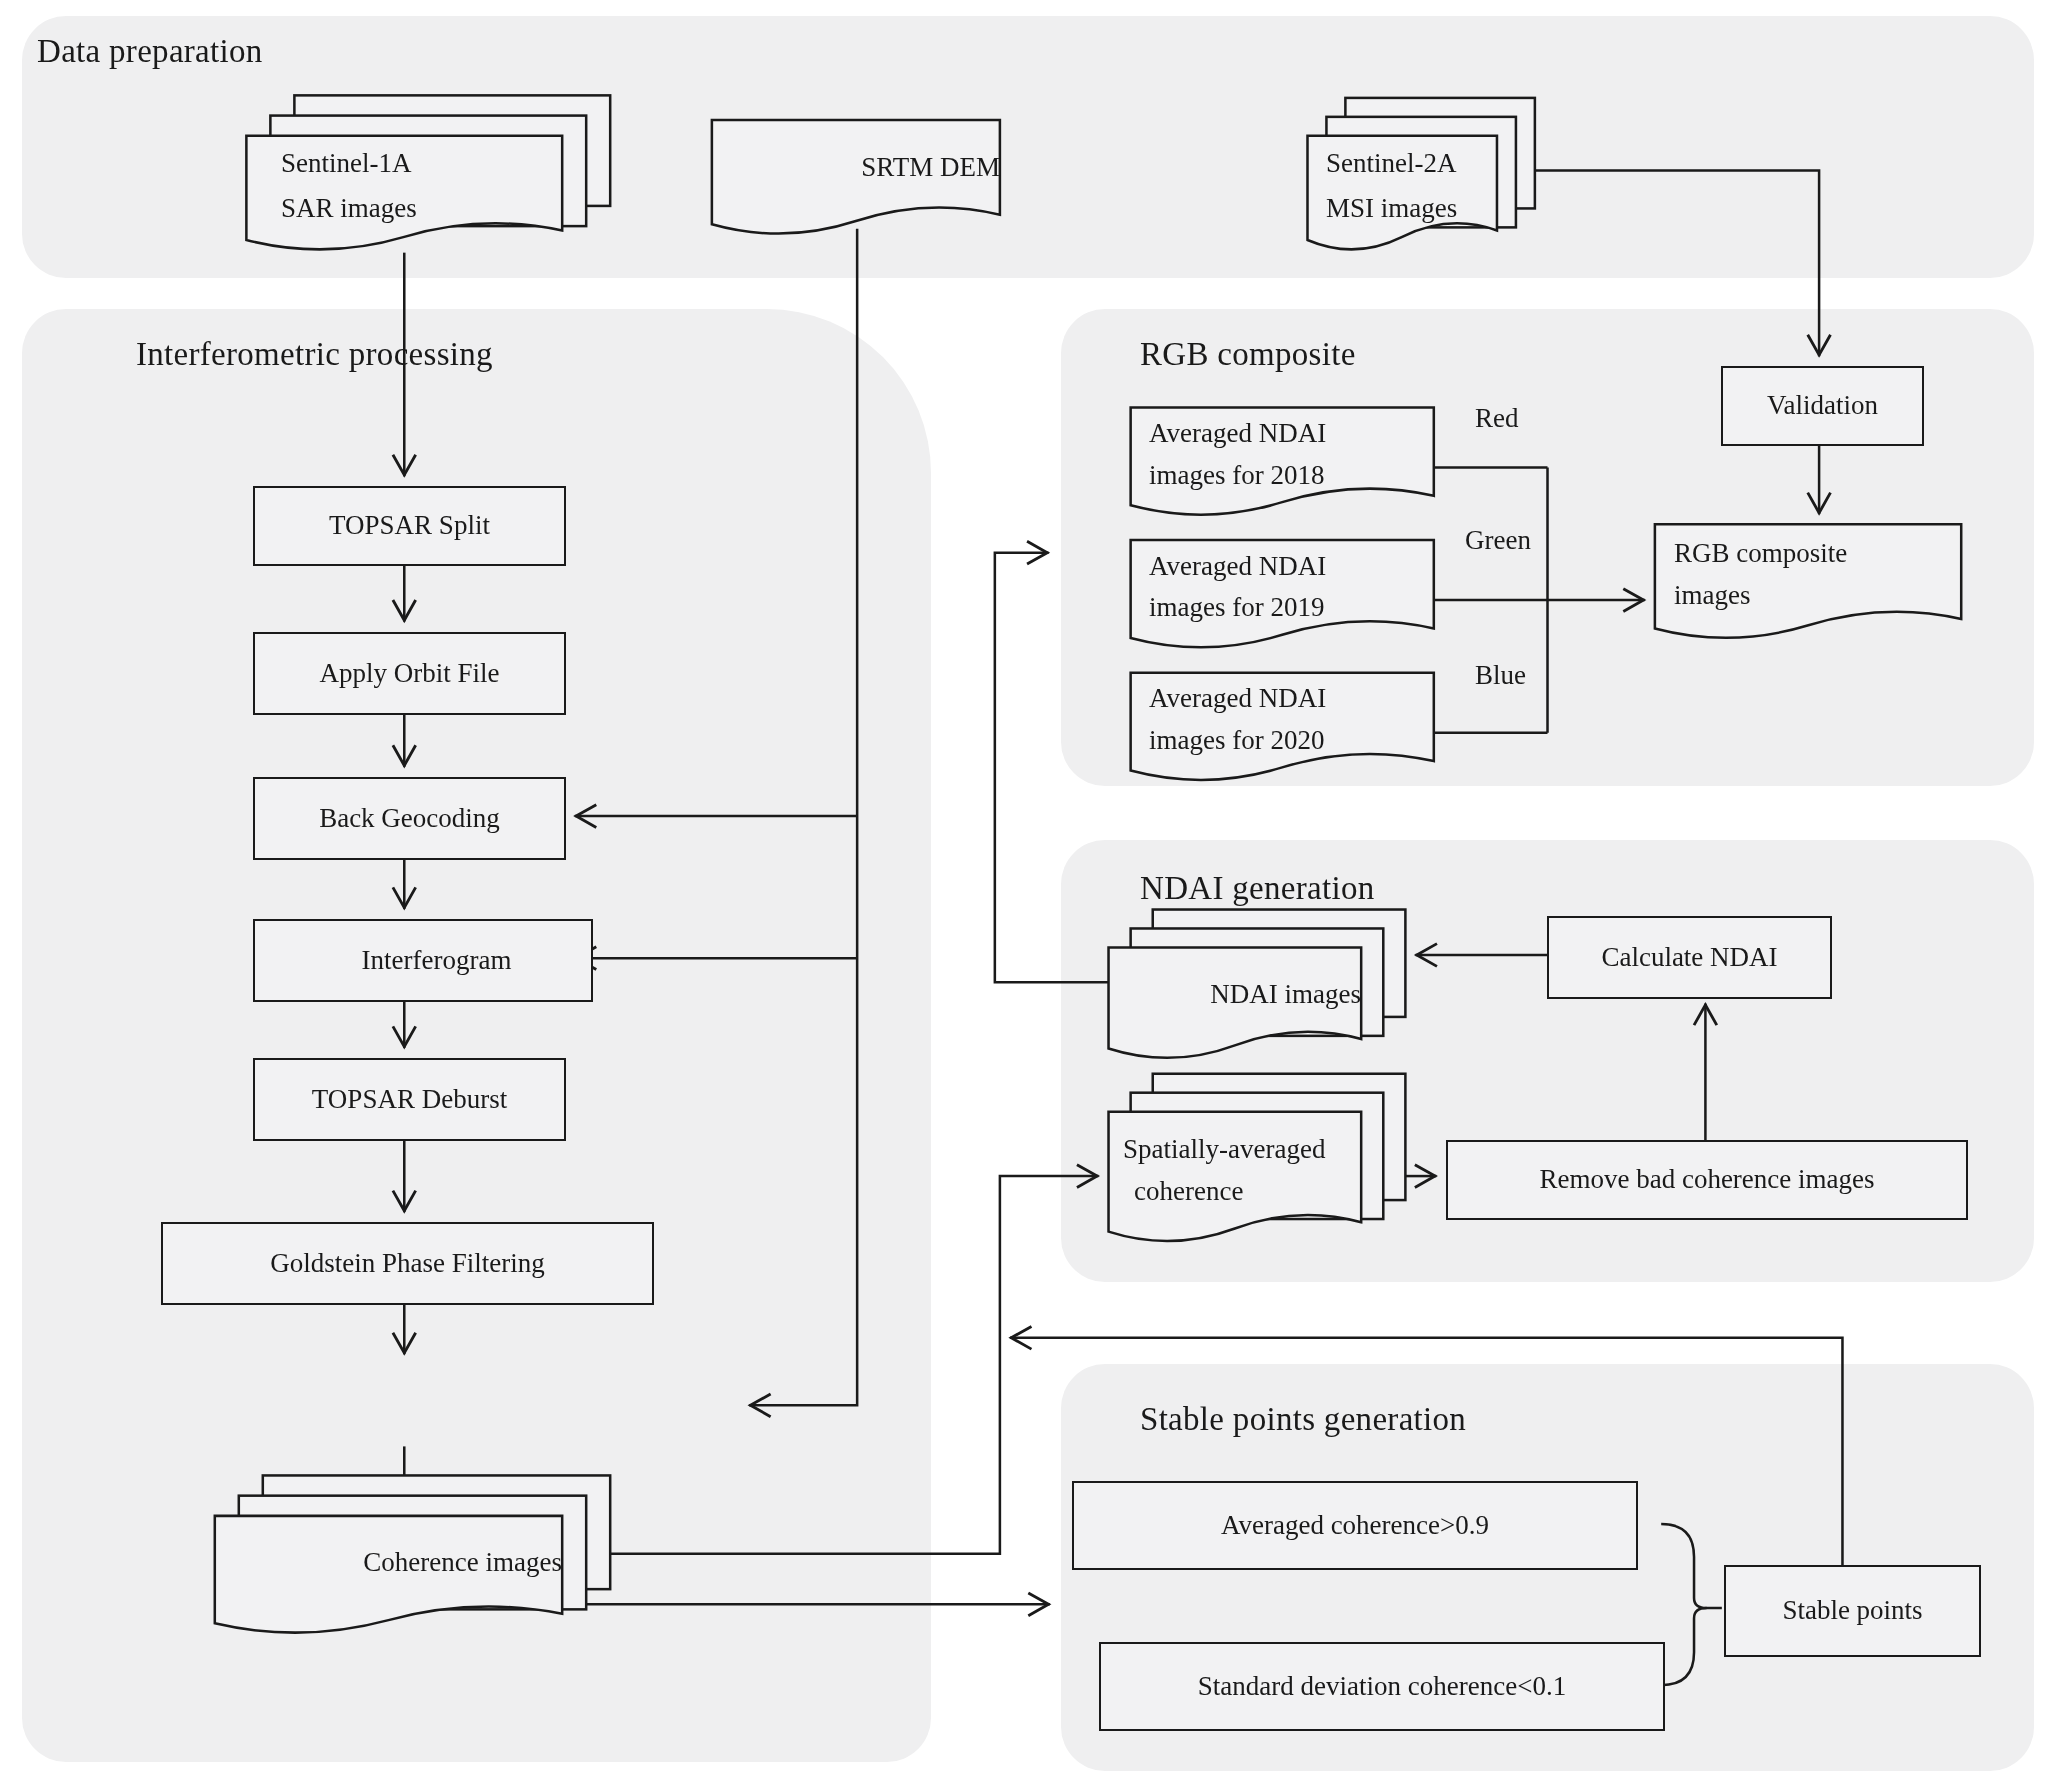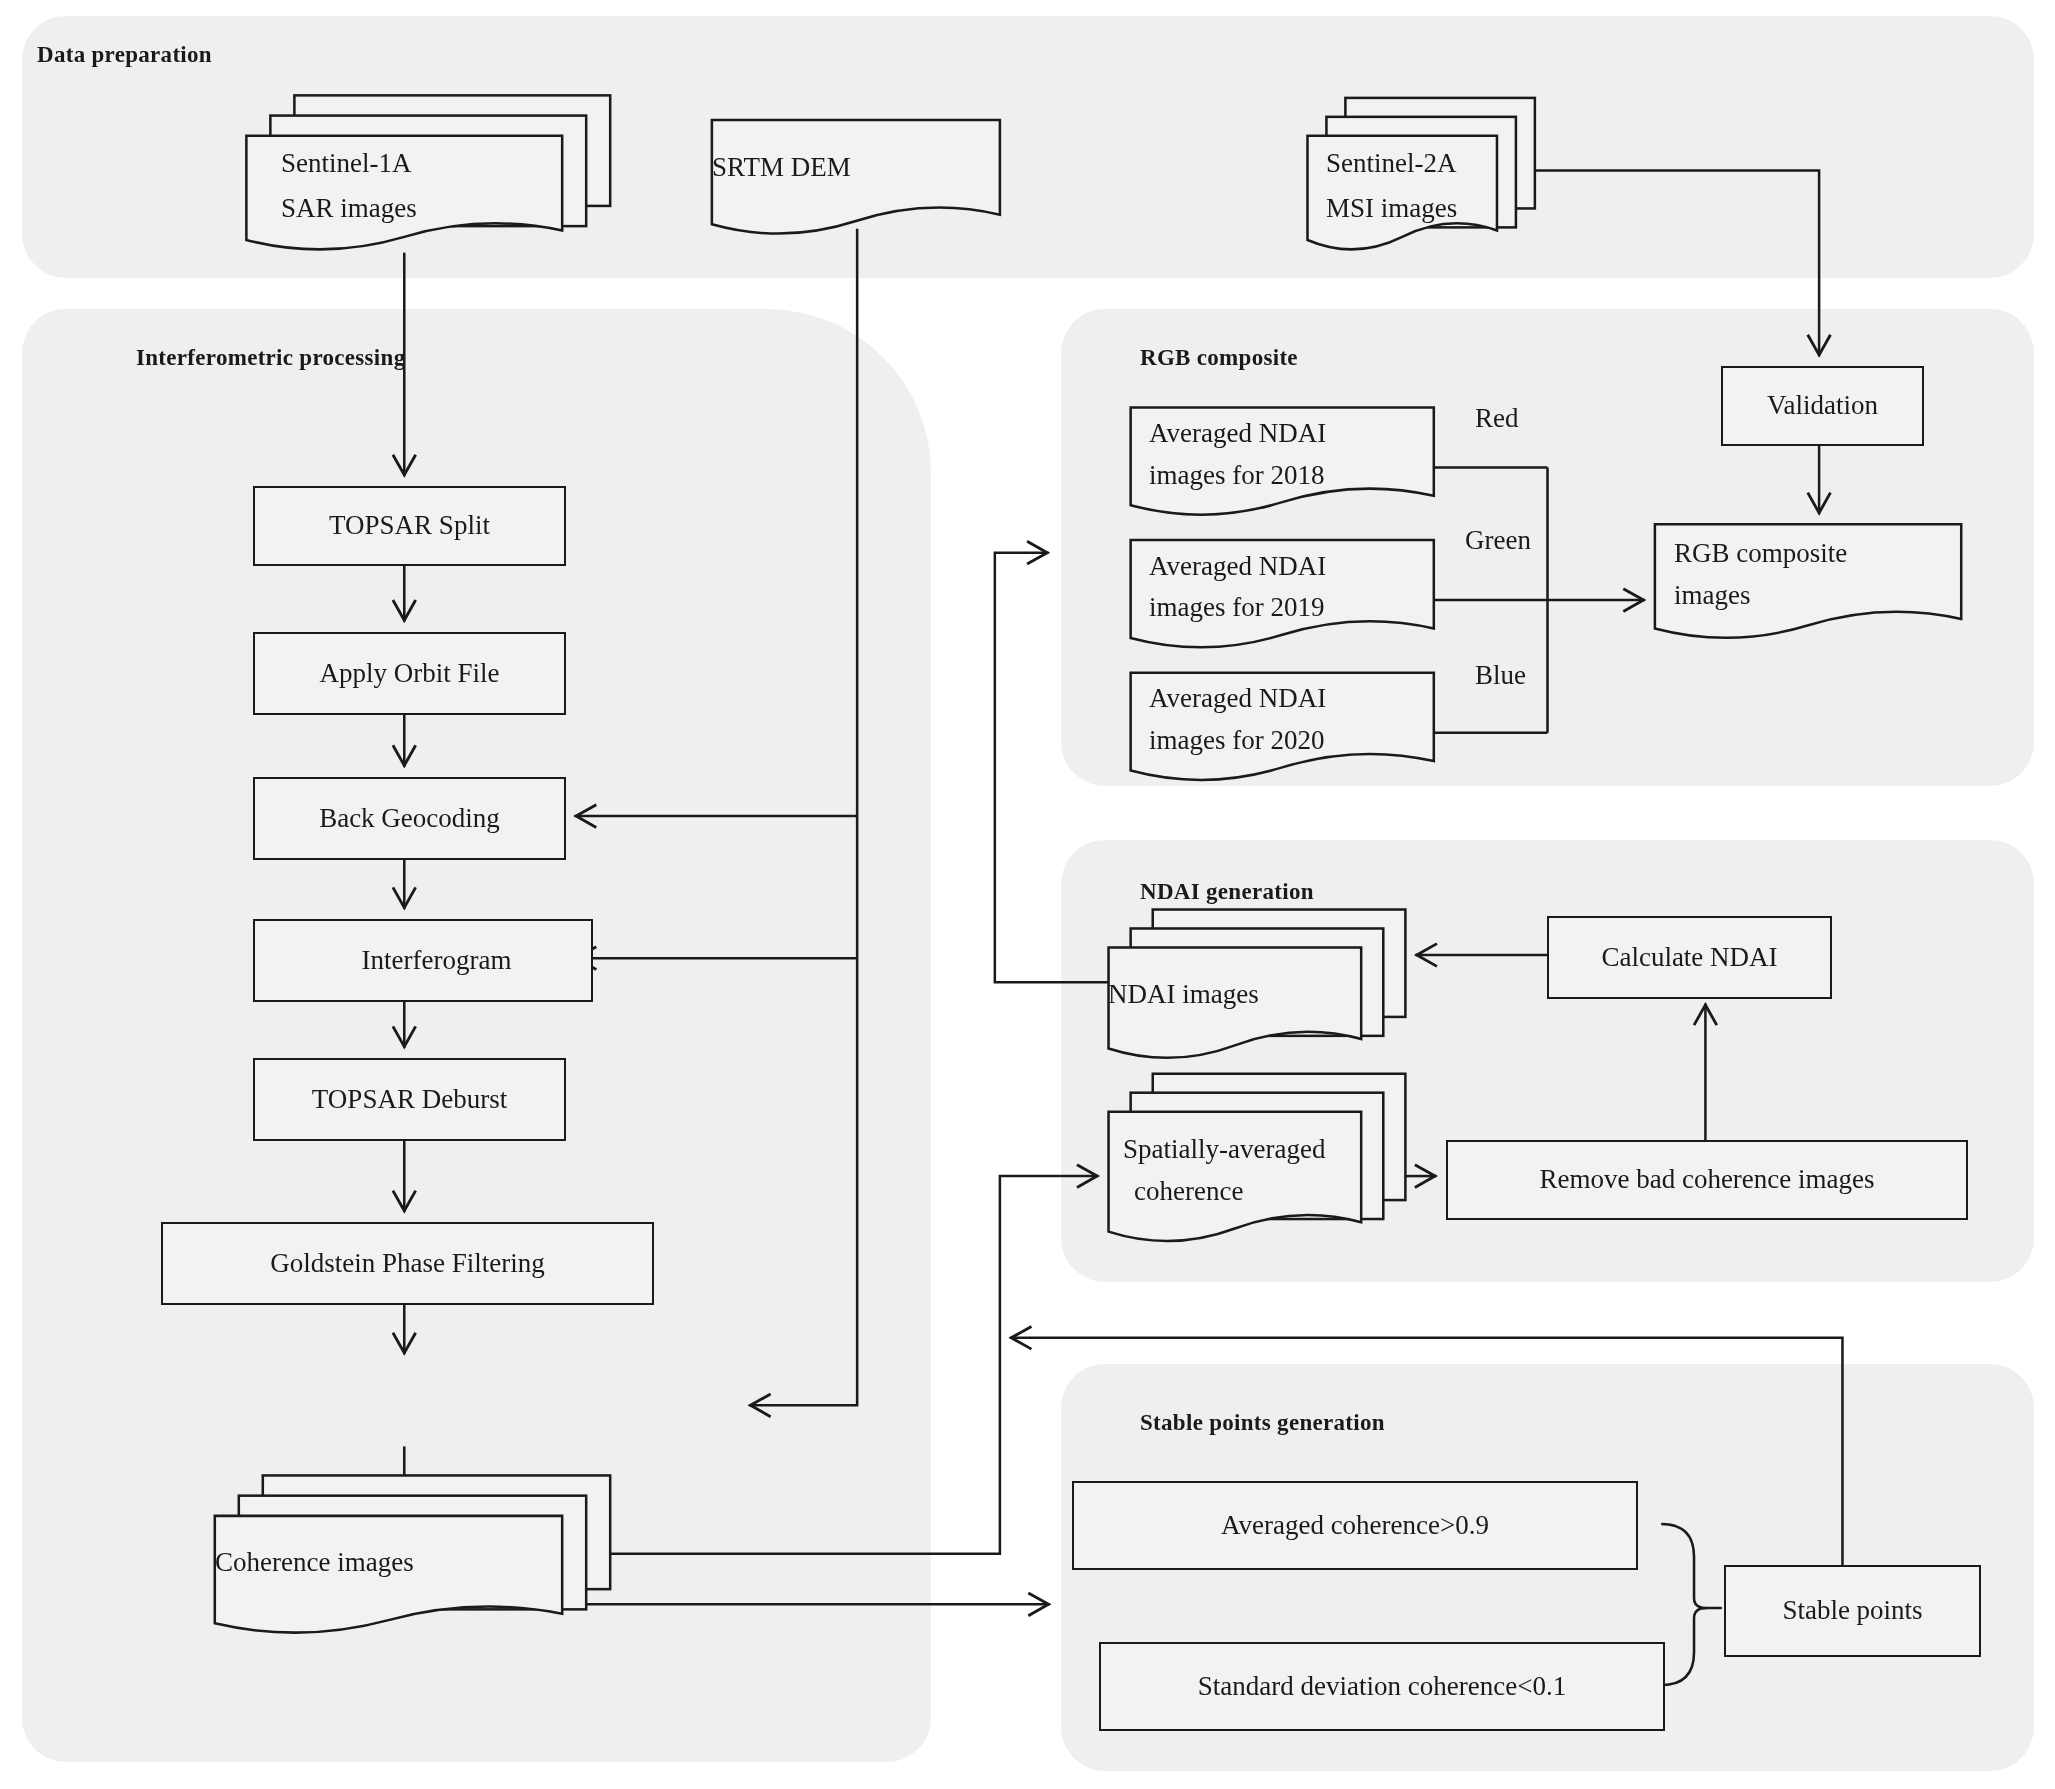--- a/index.html
+++ b/index.html
@@ -1,29 +1,29 @@
 <!DOCTYPE html>
 <html style="font-size:10px"><head>
 <meta charset="utf-8">
 <style>
   html,body{margin:0;padding:0;background:#ffffff;}
   .stage{
     position:relative;width:2056px;height:1790px;background:#ffffff;
     font-family:"Liberation Serif","DejaVu Serif",serif;color:#1a1a1a;overflow:hidden;
   }
   .section{position:absolute;background:#efeff0;border-radius:44px;}
-  .section-title{position:absolute;font-weight:bold;font-size:23px;letter-spacing:0.3px;margin-top:9px;}
+  .section-title{position:absolute;font-weight:normal;font-size:33px;letter-spacing:0.3px;}
   svg.wires{position:absolute;left:0;top:0;width:2056px;height:1790px;z-index:2;}
   .pbox{
     position:absolute;z-index:3;border:2.5px solid #1a1a1a;background:#f2f2f3;
     display:flex;align-items:center;justify-content:center;text-align:center;
     font-size:27px;line-height:1.15;
   }
   .doc-label{position:absolute;z-index:4;font-size:27px;white-space:nowrap;}
-  .doc-label.center{text-align:left;}
+  .doc-label.center{text-align:right;}
   .chan-label{position:absolute;z-index:4;font-size:27px;}
 </style>
 </head>
 <body>
 
 <div class="stage">
 
   <div class="section" style="left:22px;top:16px;width:2012px;height:262px;"></div>
   <div class="section" style="left:22px;top:309px;width:909px;height:1453px;border-radius:44px 164px 44px 44px;"></div>
   <div class="section" style="left:1061px;top:309px;width:973px;height:477px;"></div>

